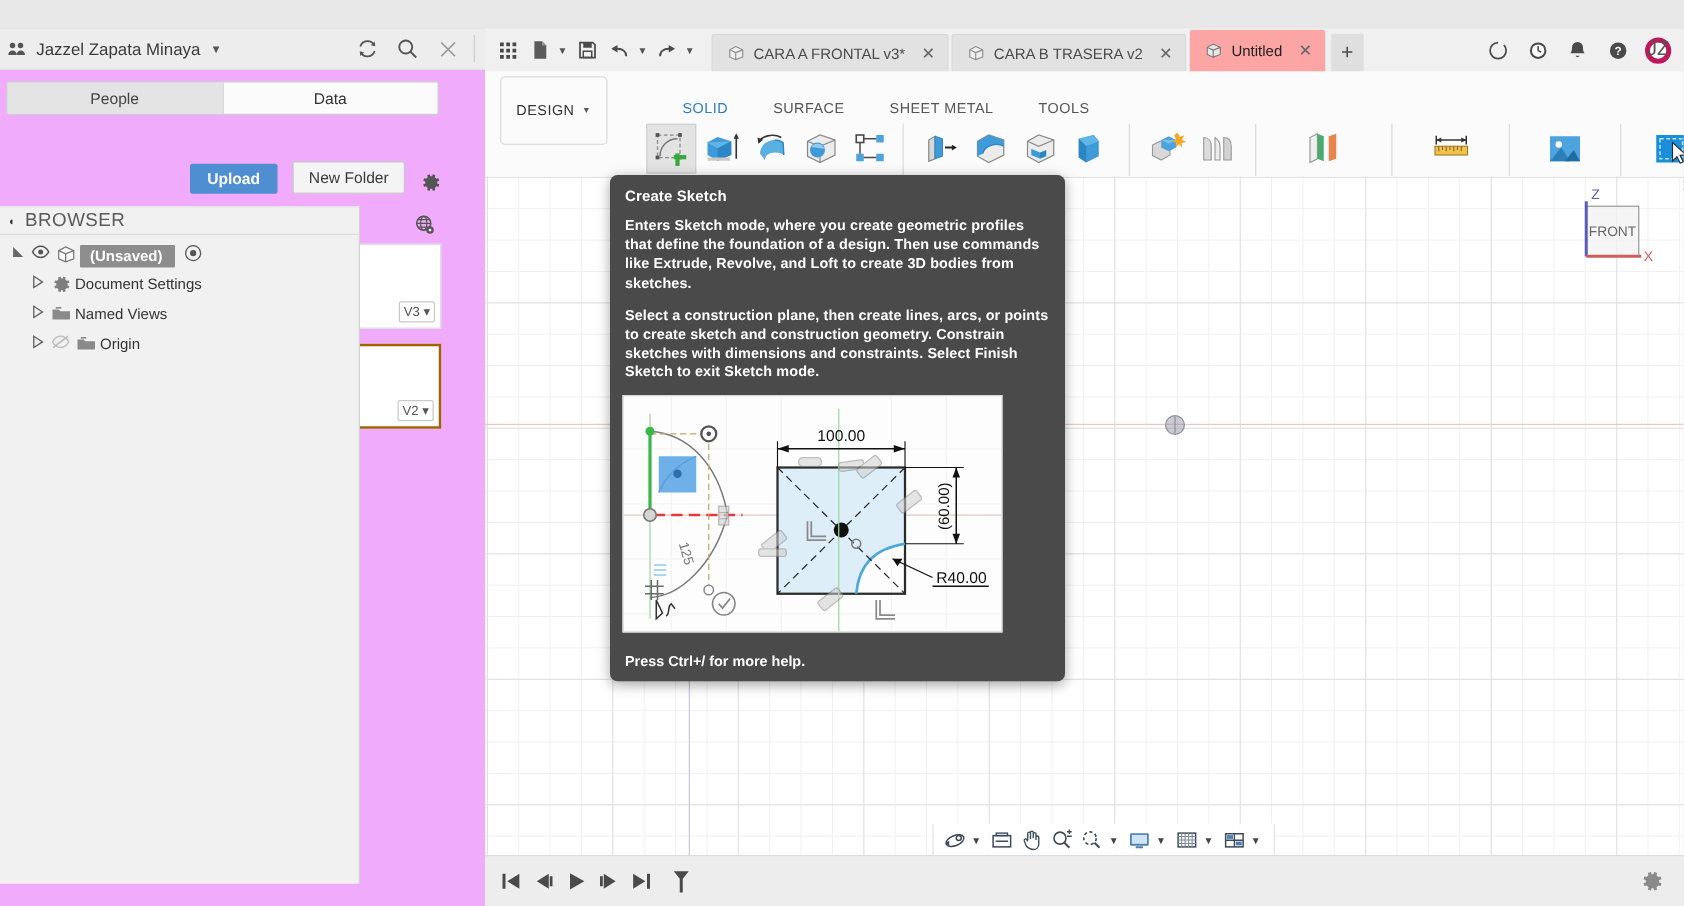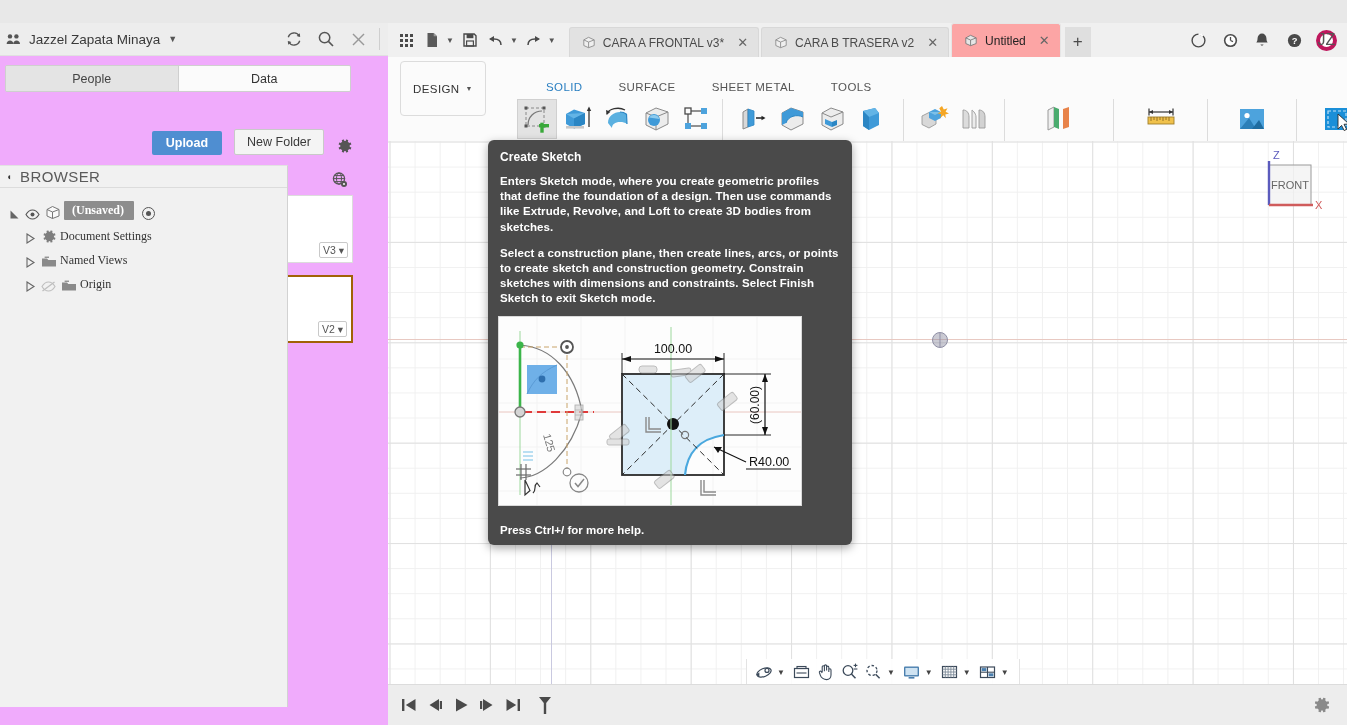--- a/index.html
+++ b/index.html
@@ -95,21 +95,21 @@
     background: #f1f1f1; border-right: 1px solid #d2d2d2; border-top: 1px solid #e2e2e2;
   }
   .browser-hdr {
     height: 22px; display: flex; align-items: center; gap: 6px;
     padding-left: 4px; border-bottom: 1px solid #dcdcdc; background: #f1f1f1;
   }
   .hdr-arrow { color: #333; font-size: 9px; width: 10px; text-align:center; }
   .hdr-label { font-size: 15px; color: #5a5a5a; letter-spacing: .4px; }
 
   .tree { padding-top: 8px; font-size: 12px; color: #3a3a3a; }
-  .tnode { display: flex; align-items: flex-end; height: 24px; padding-left: 6px; font-family: Liberation Serif, serif; }
+  .tnode { display: flex; align-items: flex-start; height: 24px; padding-left: 6px; }
   .tri {
     width: 16px; font-size: 0; color: #666; display:flex; align-items:center; justify-content:center;
   }
   .tri svg { display:block; }
   .eye { width: 20px; display:flex; align-items:center; justify-content:center; color:#555; }
   .eye.off { opacity: .32; }
   .ticon { width: 22px; display:flex; align-items:center; justify-content:center; color:#7a7a7a; }
   .tlabel { font-size: 12px; color:#333; }
   .tlabel.sel {
     background: #8d8d8d; color: #fff; font-weight: bold; padding: 2px 10px 2px 8px; border-radius: 1px;

